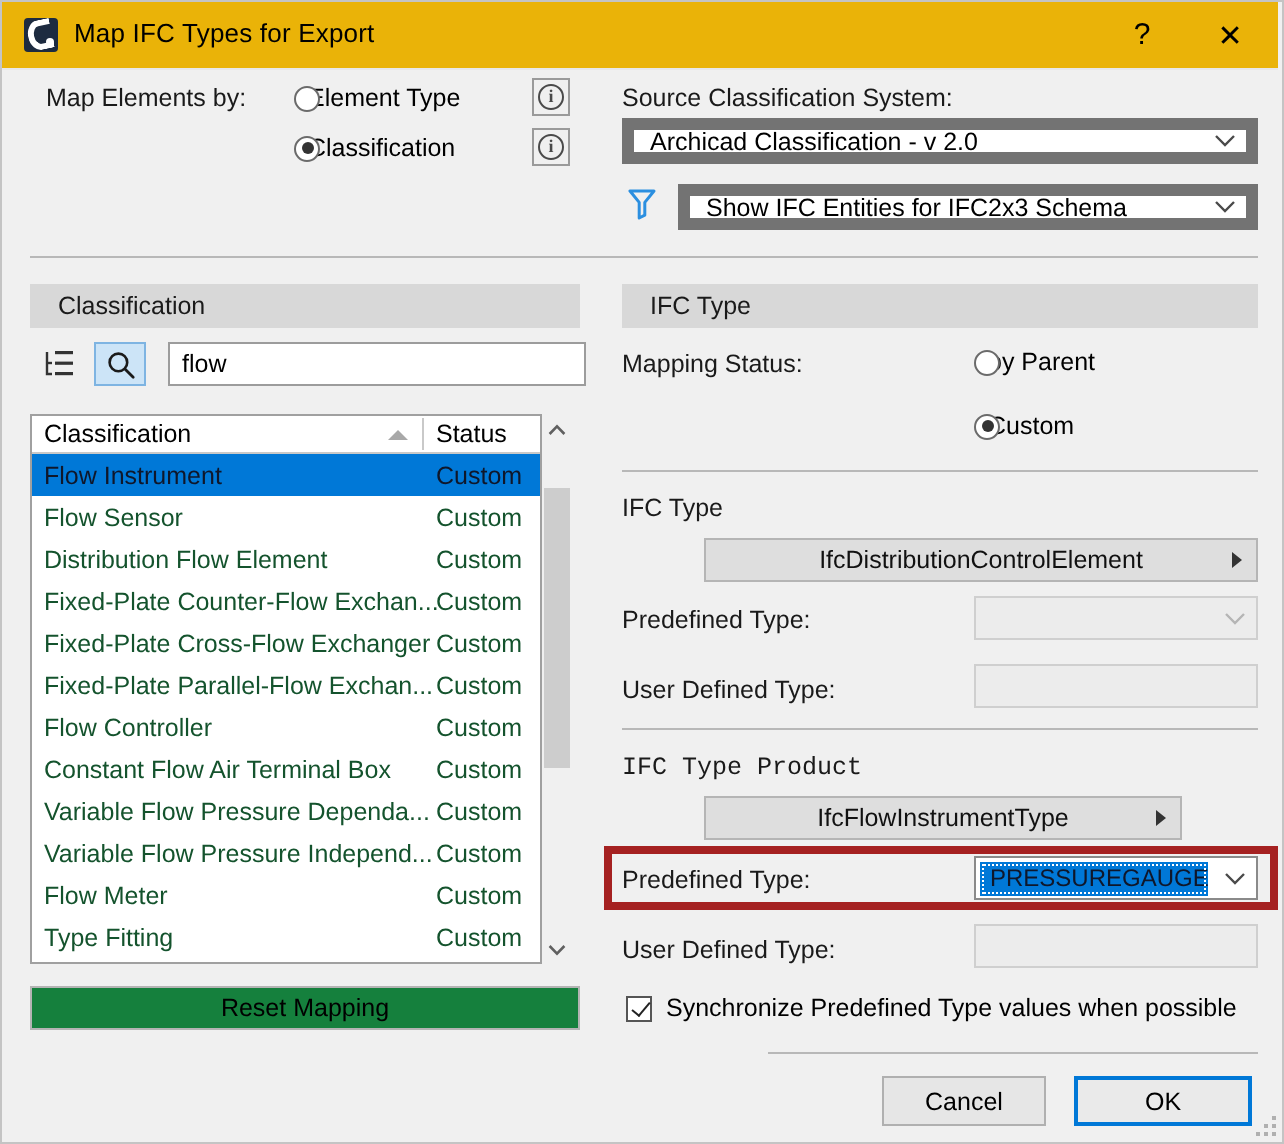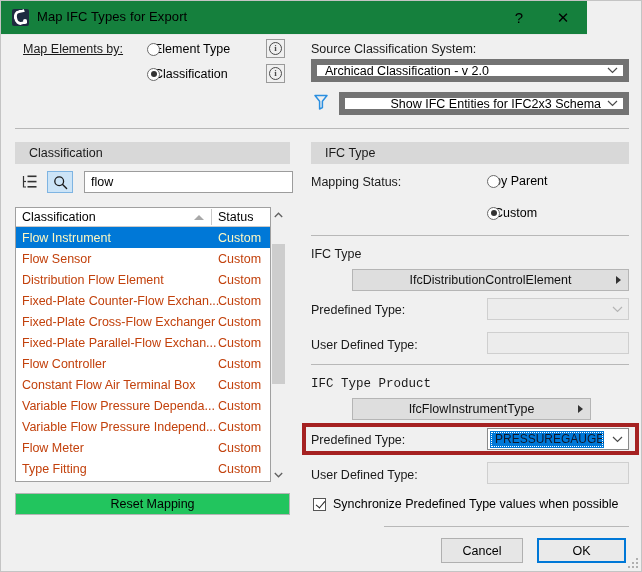--- a/index.html
+++ b/index.html
@@ -21,22 +21,22 @@
     height: 572px;
     background: #f0f0f0;
     border: 1px solid #c4c4c4;
     box-sizing: border-box;
   }
 
   
   .titlebar {
     position: absolute;
     left: 0; top: 0;
-    width: 586px; height: 34px;
-    background: #15803d;
+    width: 638px; height: 34px;
+    background: #eab308;
     box-sizing: border-box;
     border-bottom: 1px solid #e8e8e8;
   }
   .title-icon {
     position: absolute;
     left: 11px; top: 8px;
     width: 17px; height: 17px;
     background: #1d2b40;
     border-radius: 2px;
     overflow: hidden;
@@ -224,23 +224,23 @@
     border-left: 5px solid transparent;
     border-right: 5px solid transparent;
     border-bottom: 5px solid #a8a8a8;
   }
   .row {
     position: relative;
     height: 21px;
     display: flex;
     align-items: center;
     font-size: 12.5px;
-    color: #c2410c;
-  }
-  .row.sel { background: #0078d7; color: #fef9c3; }
+    color: #14532d;
+  }
+  .row.sel { background: #0078d7; color: #0f172a; }
   .row .rname { position: absolute; left: 6px; white-space: nowrap; }
   .row .rstat { position: absolute; left: 202px; white-space: nowrap; }
 
   .vscroll {
     position: absolute;
     width: 15px;
     background: #f0f0f0;
   }
   .vscroll .arrow {
     position: absolute;
@@ -259,21 +259,21 @@
     box-sizing: border-box;
     background: #e6e6e6;
     border: 1px solid #b0b0b0;
     font-family: "Liberation Sans", sans-serif;
     font-size: 12.5px;
     color: #000;
     display: flex; align-items: center; justify-content: center;
     cursor: default;
   }
   .btn.default { border: 2px solid #0078d7; background: #eaeaea; }
-  .btn.light { background: #22c55e; border: 1px solid #b4b4b4; }
+  .btn.light { background: #15803d; border: 1px solid #b4b4b4; }
 
   
   .grayfield {
     position: absolute;
     background: #dedede;
     border: 1px solid #b5b5b5;
     box-sizing: border-box;
     display: flex; align-items: center; justify-content: center;
     font-size: 12.5px;
     color: #111;
@@ -372,21 +372,21 @@
   <div class="titlebar">
     <div class="title-icon">
       <div class="swoosh"></div>
       <div class="dot"></div>
     </div>
     <div class="title-text">Map IFC Types for Export</div>
     <div class="tb-btn tb-help">?</div>
     <div class="tb-btn tb-close">✕</div>
   </div>
 
-  <div class="label" style="left:22px; top:41px;text-decoration:underline;">Map Elements by:</div>
+  <div class="label" style="left:22px; top:41px;">Map Elements by:</div>
 
   <div class="radio-row" style="left:146px; top:41px;">
     <span class="radio"></span>
     <span class="rlabel">Element Type</span>
   </div>
   <div class="radio-row" style="left:146px; top:66px;">
     <span class="radio checked"></span>
     <span class="rlabel">Classification</span>
   </div>
 
@@ -407,21 +407,21 @@
         </svg>
     </span>
   </div>
 
   <span class="funnel" style="left:313px; top:93px;">
     <svg width="14" height="16" viewBox="0 0 14 16">
       <path d="M1 1.5 H13 L8.4 7.2 V13.6 L5.6 15 V7.2 Z" fill="none" stroke="#2b8fe0" stroke-width="1.5" stroke-linejoin="round"></path>
     </svg>
   </span>
 
-  <div class="combo" style="left:338px; top:91px; width:290px; height:23px;text-align:right;">
+  <div class="combo" style="left:338px; top:91px; width:290px; height:23px;">
     <span class="ctext">Show IFC Entities for IFC2x3 Schema</span>
     <span class="chev">
       <svg width="11" height="7" viewBox="0 0 11 7">
           <path d="M1 1 L5.5 5.5 L10 1" fill="none" stroke="#4a4a4a" stroke-width="1.2"></path>
         </svg>
     </span>
   </div>
 
   <div class="hrule" style="left:14px; top:127px; width:614px;"></div>
 

